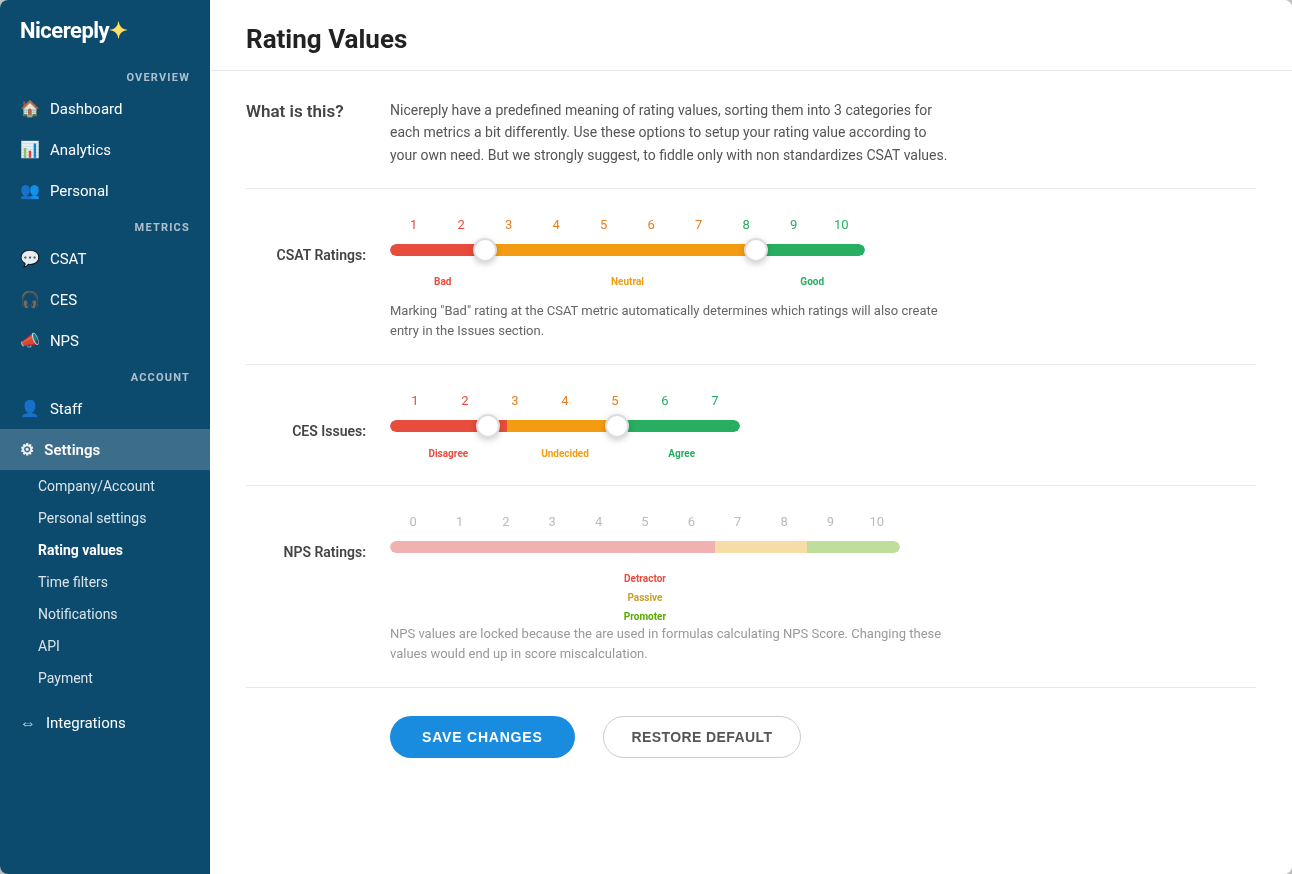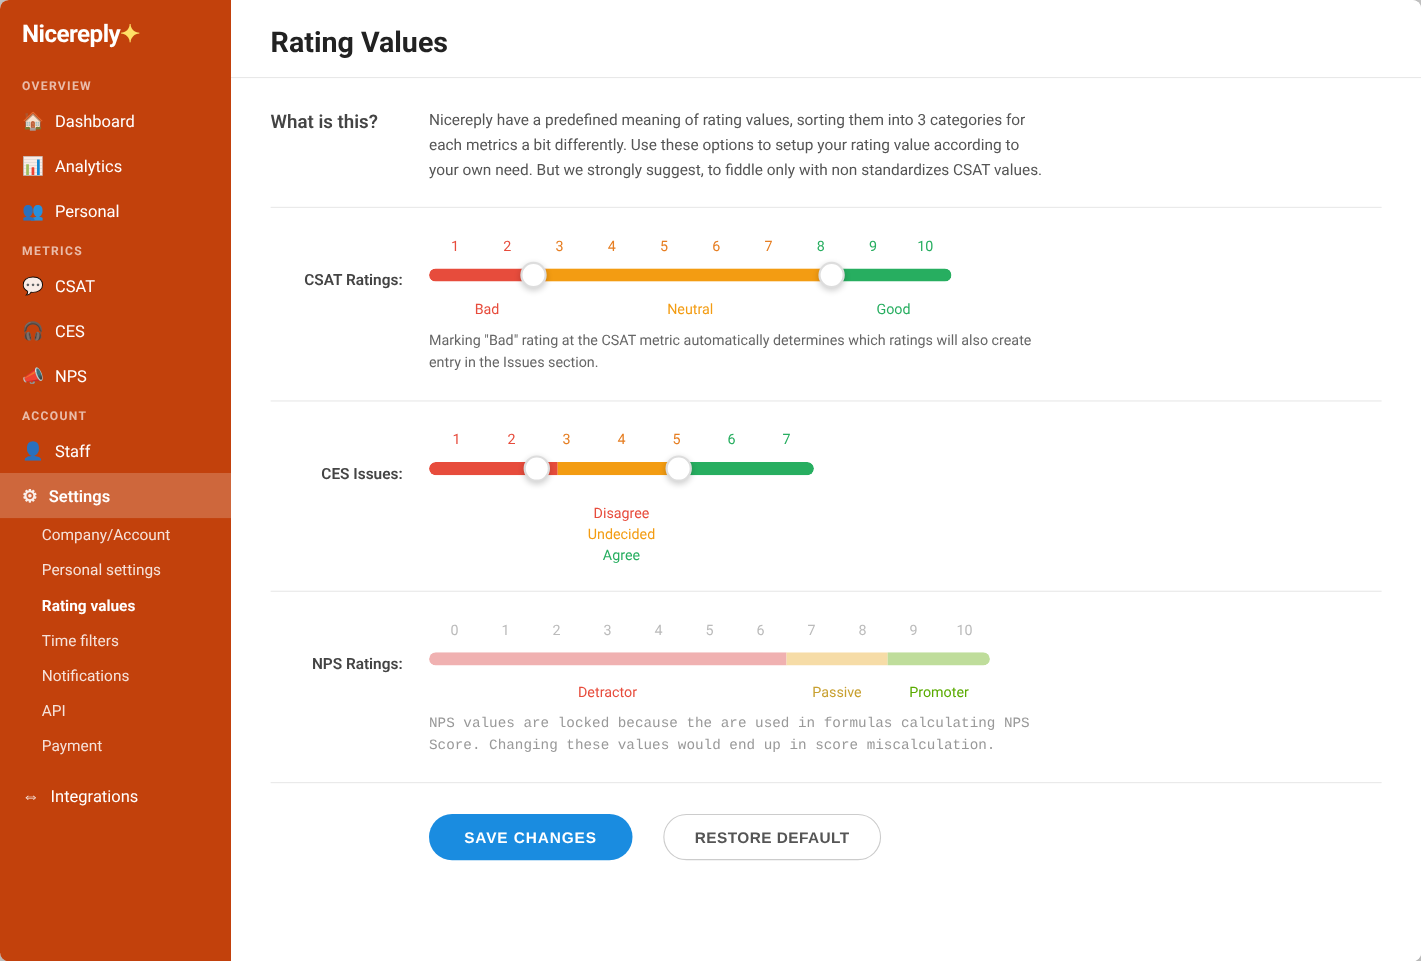--- a/index.html
+++ b/index.html
@@ -17,21 +17,21 @@
       background: #f5f5f5;
       border-radius: 8px;
       display: flex;
       overflow: hidden;
       box-shadow: 0 2px 20px rgba(0,0,0,0.3);
     }
     
     .sidebar {
       width: 210px;
       min-width: 210px;
-      background: #c2410c;
+      background: #0c4a6e;
       display: flex;
       flex-direction: column;
       padding-top: 0;
       overflow-y: auto;
     }
     .sidebar-logo {
       padding: 18px 20px 18px 20px;
       display: flex;
       align-items: center;
     }
@@ -44,20 +44,21 @@
     .logo-text span {
       color: #ffe066;
     }
     .sidebar-section-label {
       color: rgba(255,255,255,0.65);
       font-size: 11px;
       font-weight: 700;
       letter-spacing: 1.2px;
       padding: 10px 20px 4px 20px;
       text-transform: uppercase;
+      text-align: right;
     }
     .sidebar-item {
       display: flex;
       align-items: center;
       gap: 10px;
       padding: 11px 20px;
       color: #fff;
       font-size: 15px;
       font-weight: 400;
       cursor: pointer;
@@ -150,22 +151,22 @@
       height: 24px;
       border-radius: 50%;
       background: #fff;
       border: 2px solid #ddd;
       box-shadow: 0 2px 6px rgba(0,0,0,0.2);
       position: absolute;
       z-index: 2;
       cursor: pointer;
     }
     .rating-cat-label {
-      font-size: 13px;
-      font-weight: 400;
+      font-size: 10px;
+      font-weight: 700;
       text-align: center;
     }
     .rating-cat-label.red { color: #e74c3c; }
     .rating-cat-label.yellow { color: #f39c12; }
     .rating-cat-label.green { color: #27ae60; }
     .rating-cat-label.pink { color: #e74c3c; }
     .rating-cat-label.sand { color: #c8a030; }
     .rating-cat-label.lgreen { color: #5aab00; }
     .rating-note {
       font-size: 13px;
@@ -212,24 +213,22 @@
       margin-bottom: 4px;
     }
     .n {
       flex: 1;
       text-align: center;
       font-size: 13px;
     }
     .nps-note {
       font-size: 13px;
       color: #999;
-      margin-top: 10px;
       max-width: 560px;
       line-height: 1.5;
-      font-family: Liberation Mono, monospace;
     }
   </style>
 </head>
 <body>
 
 <div class="window">
 
   <div class="sidebar">
     <div class="sidebar-logo">
       <span class="logo-text">Nicereply<span>✦</span></span>
@@ -369,21 +368,21 @@
             <div class="slider-track-wrap" style="width:350px; position:relative;">
               <div style="display:flex; width:100%; height:12px; border-radius:6px; overflow:hidden;">
                 <div style="background:#e74c3c; flex:2; border-radius:6px 0 0 6px;"></div>
                 <div style="background:#f39c12; flex:2;"></div>
                 <div style="background:#27ae60; flex:2; border-radius:0 6px 6px 0;"></div>
               </div>
               <div class="slider-thumb" style="left:calc(28% - 12px); top:50%; transform:translateY(-50%);"></div>
               <div class="slider-thumb" style="left:calc(65% - 12px); top:50%; transform:translateY(-50%);"></div>
             </div>
 
-            <div style="display:flex; width:350px; margin-top:16px;flex-direction:column;">
+            <div style="display:flex; width:350px; margin-top:2px;">
               <div style="flex:2; text-align:center;">
                 <span class="rating-cat-label red">Disagree</span>
               </div>
               <div style="flex:2; text-align:center;">
                 <span class="rating-cat-label yellow">Undecided</span>
               </div>
               <div style="flex:2; text-align:center;">
                 <span class="rating-cat-label green">Agree</span>
               </div>
             </div>
@@ -411,21 +410,21 @@
             </div>
 
             <div class="slider-track-wrap nps-locked" style="width:510px; position:relative;">
               <div style="display:flex; width:100%; height:12px; border-radius:6px; overflow:hidden; opacity:0.55;">
                 <div style="background:#e57373; flex:7; border-radius:6px 0 0 6px;"></div>
                 <div style="background:#f0c060; flex:2;"></div>
                 <div style="background:#8bc34a; flex:2; border-radius:0 6px 6px 0;"></div>
               </div>
             </div>
 
-            <div style="display:flex; width:510px; margin-top:6px;">
+            <div style="display:flex; width:510px; margin-top:6px;flex-direction:column;">
               <div style="flex:7; text-align:center;">
                 <span class="rating-cat-label pink">Detractor</span>
               </div>
               <div style="flex:2; text-align:center;">
                 <span class="rating-cat-label sand">Passive</span>
               </div>
               <div style="flex:2; text-align:center;">
                 <span class="rating-cat-label lgreen">Promoter</span>
               </div>
             </div>

